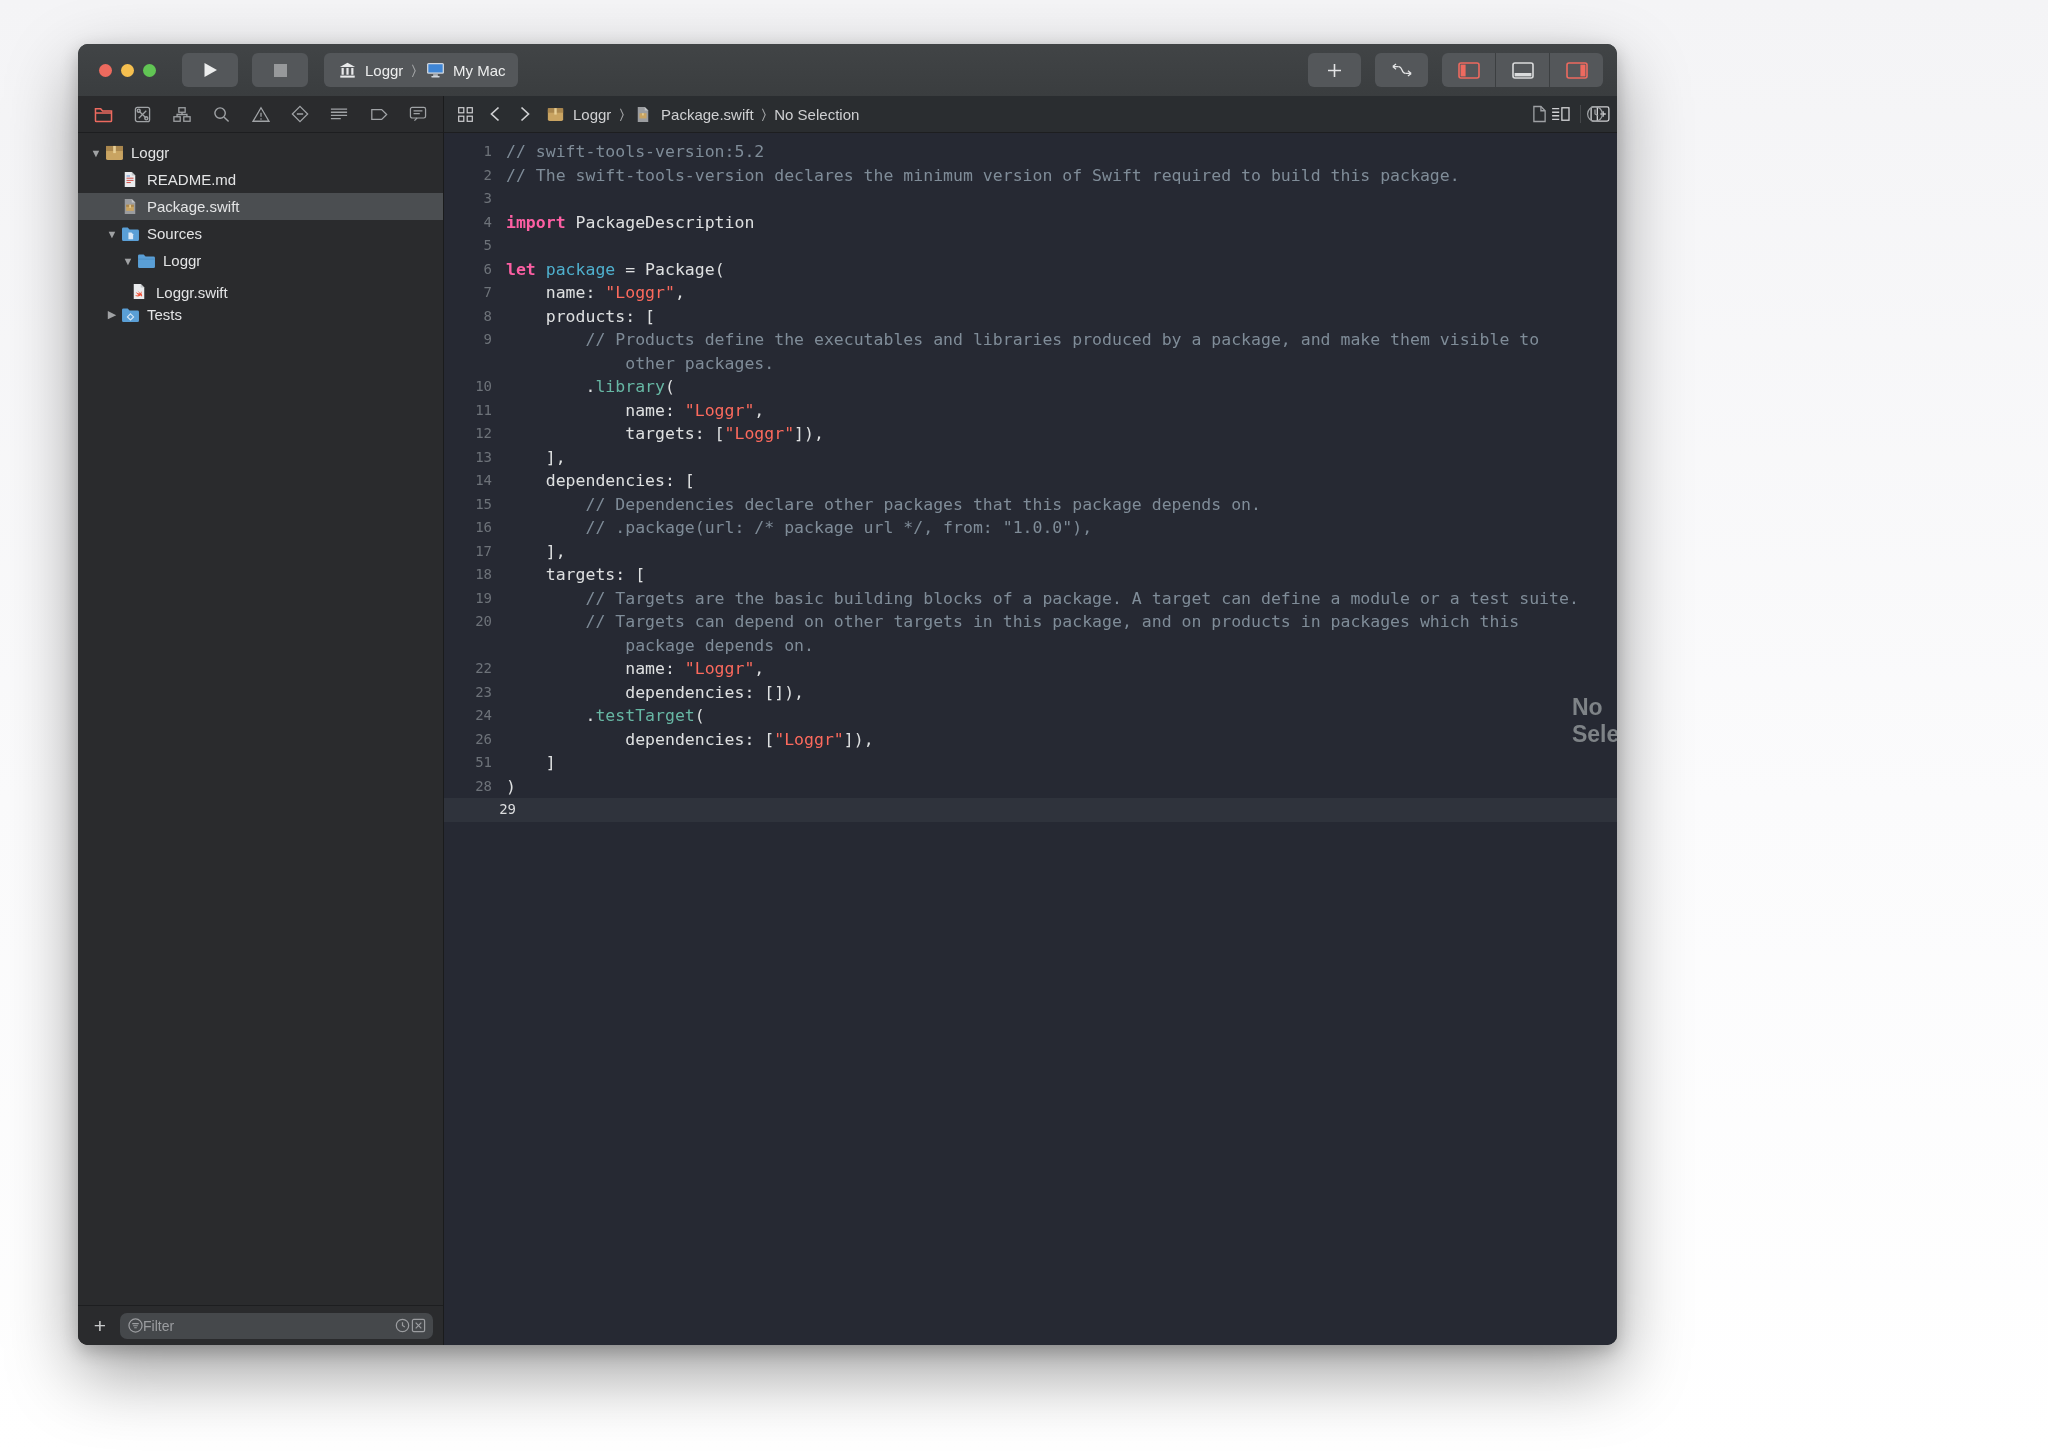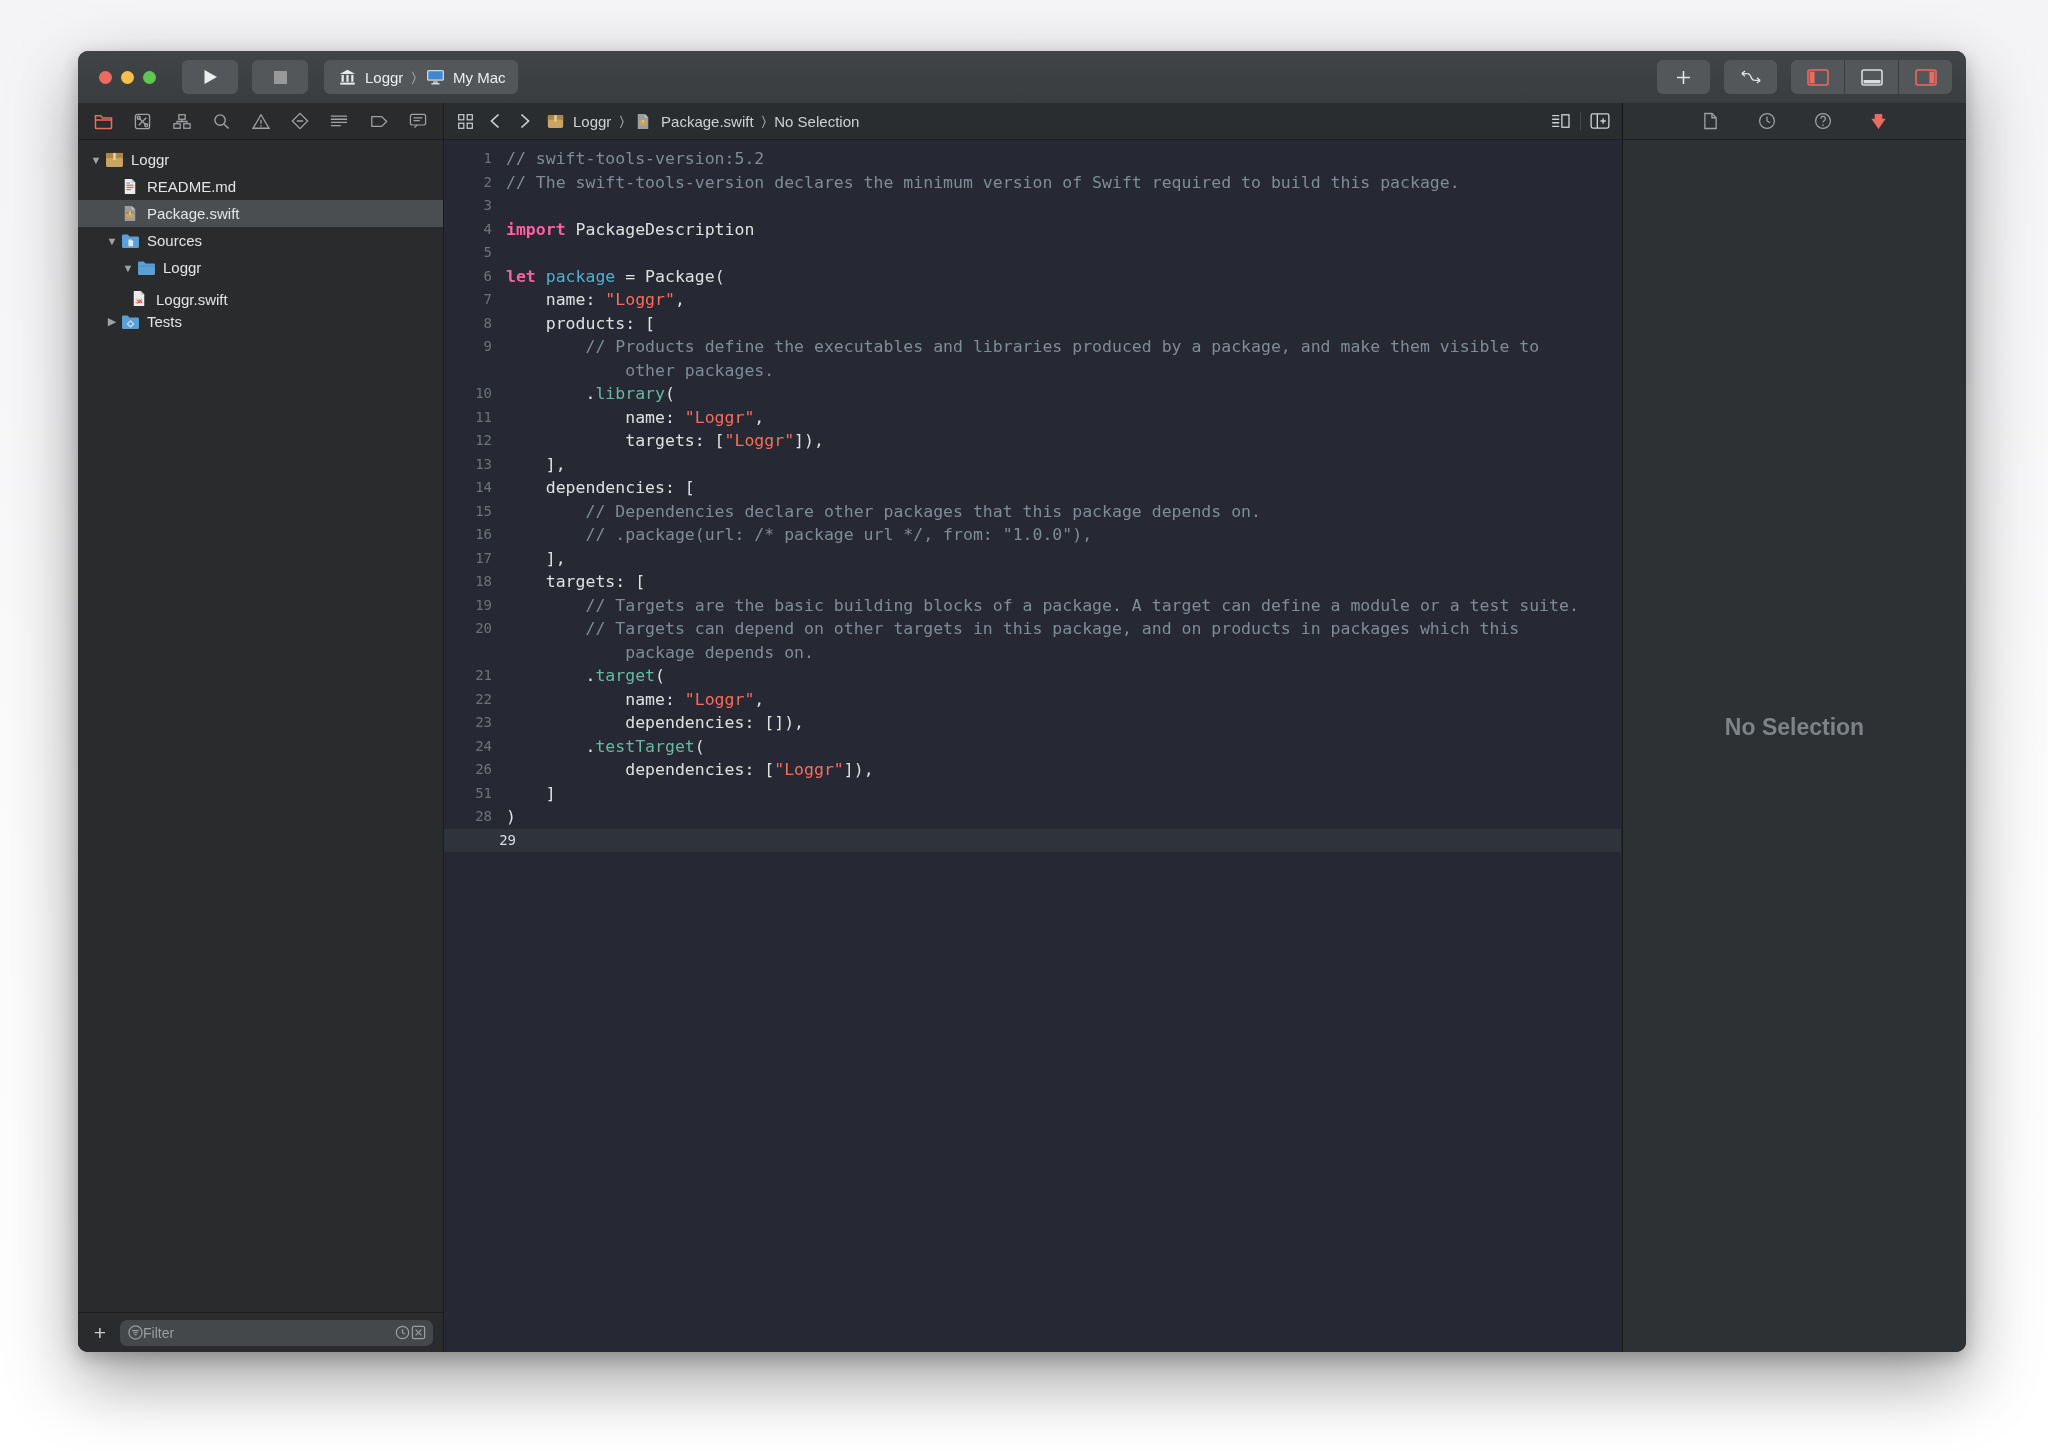--- a/index.html
+++ b/index.html
@@ -3,21 +3,21 @@
 <meta charset="utf-8">
 <style>
   html,body{margin:0;padding:0;}
   body{
     width:2048px;height:1452px;position:relative;overflow:hidden;
     background:linear-gradient(180deg,#f4f4f6 0%,#fbfbfc 55%,#ffffff 100%);
     font-family:"Liberation Sans", sans-serif;
     -webkit-font-smoothing:antialiased;
   }
   .window{
-    position:absolute;left:78px;top:51px;width:1888px;height:1301px;
+    position:absolute;left:78px;top:44px;width:1539px;height:1301px;
     border-radius:10px;background:#26292e;overflow:hidden;
     box-shadow:0 28px 70px rgba(0,0,0,.38), 0 6px 18px rgba(0,0,0,.22);
   }
   
   .titlebar{
     position:absolute;top:0;left:0;right:0;height:52px;
     background:linear-gradient(180deg,#414446,#3a3d3f);
     border-bottom:1px solid #222425;
     display:flex;align-items:center;
   }
@@ -514,24 +514,20 @@
         </div>
         <div class="crow">
           <span class="ln">20</span>
           <span class="src"><span class="tok-com">        // Targets can depend on other targets in this package, and on products in packages which this</span></span>
         </div>
         <div class="crow">
           <span class="ln"></span>
           <span class="src"><span class="tok-com">            package depends on.</span></span>
         </div>
         <div class="crow">
-          <span class="ln">21</span>
-          <span class="src"><span class="tok-def">        .</span><span class="tok-fn">target</span><span class="tok-def">(</span></span>
-        </div>
-        <div class="crow">
           <span class="ln">22</span>
           <span class="src"><span class="tok-def">            name: </span><span class="tok-str">"Loggr"</span><span class="tok-def">,</span></span>
         </div>
         <div class="crow">
           <span class="ln">23</span>
           <span class="src"><span class="tok-def">            dependencies: []),</span></span>
         </div>
         <div class="crow">
           <span class="ln">24</span>
           <span class="src"><span class="tok-def">        .</span><span class="tok-fn">testTarget</span><span class="tok-def">(</span></span>

